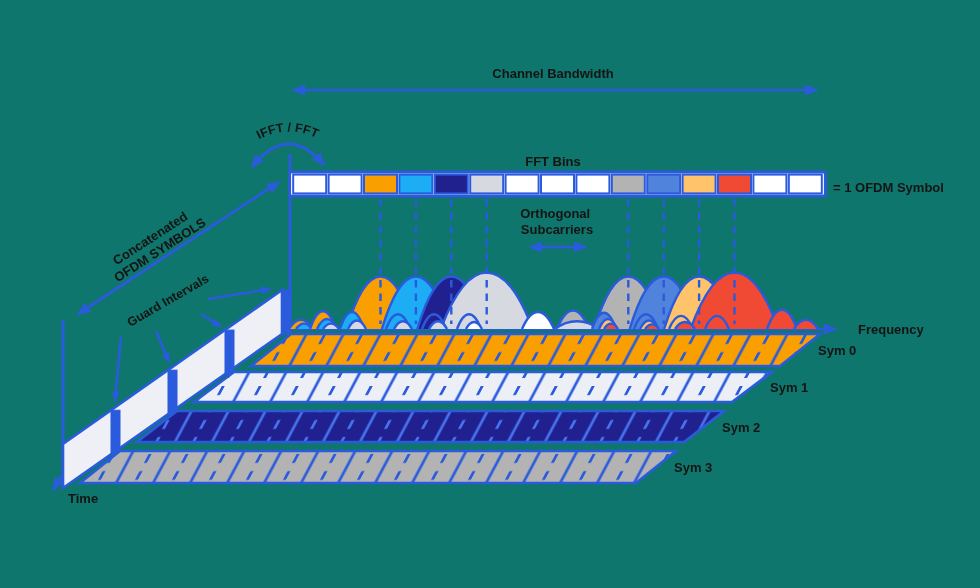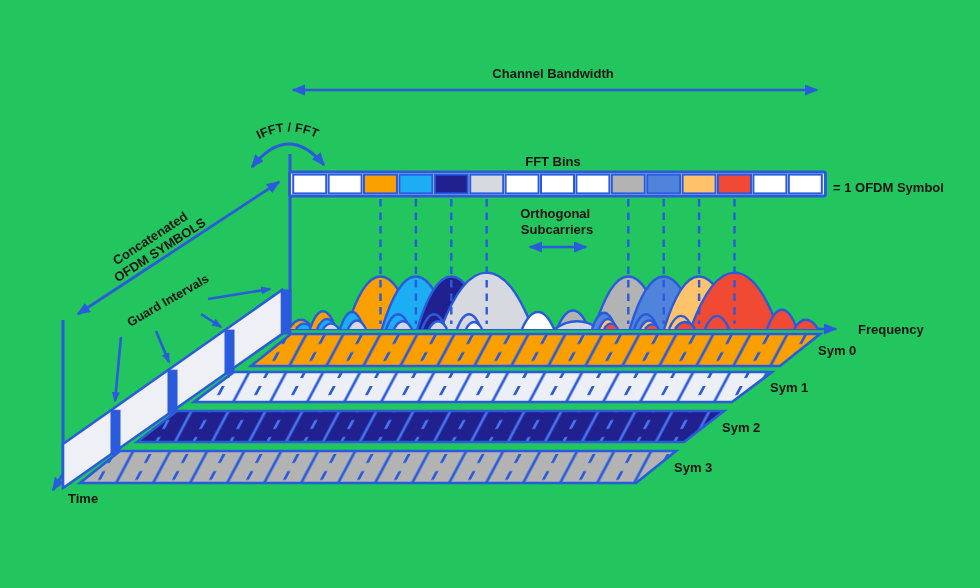--- a/index.html
+++ b/index.html
@@ -1,16 +1,16 @@
 <!DOCTYPE html>
 <html><head>
 <meta charset="utf-8">
 <style>
   html,body{margin:0;padding:0;background:#ffffff;}
-  .canvas{position:relative;width:980px;height:588px;background:#22c55e;overflow:hidden;
+  .canvas{position:relative;width:980px;height:588px;background:#0f766e;overflow:hidden;
           font-family:"Liberation Sans",sans-serif;}
   svg{display:block;}
   text{font-family:"Liberation Sans",sans-serif;font-weight:700;fill:#141414;}
   .lbl{font-size:13px;}
   .lbl-sm{font-size:12.5px;}
 </style>
 </head>
 <body>
 
 <div class="canvas">

